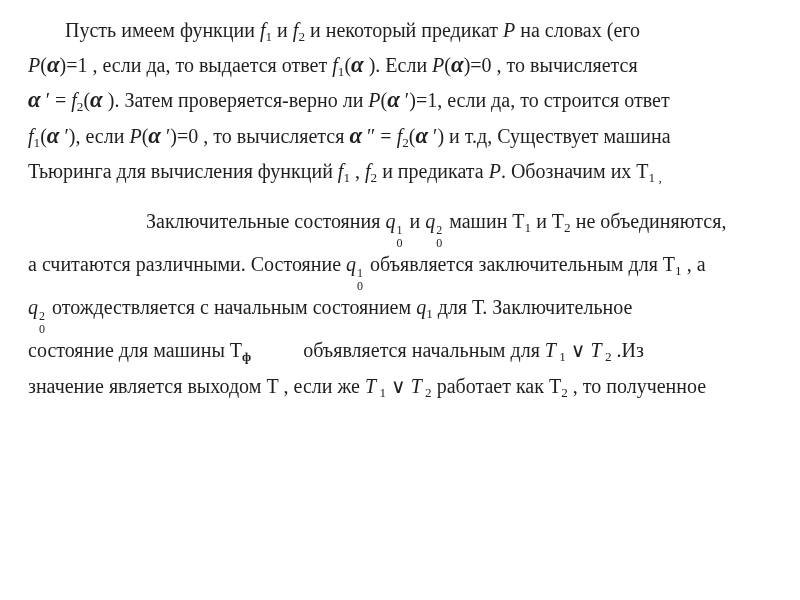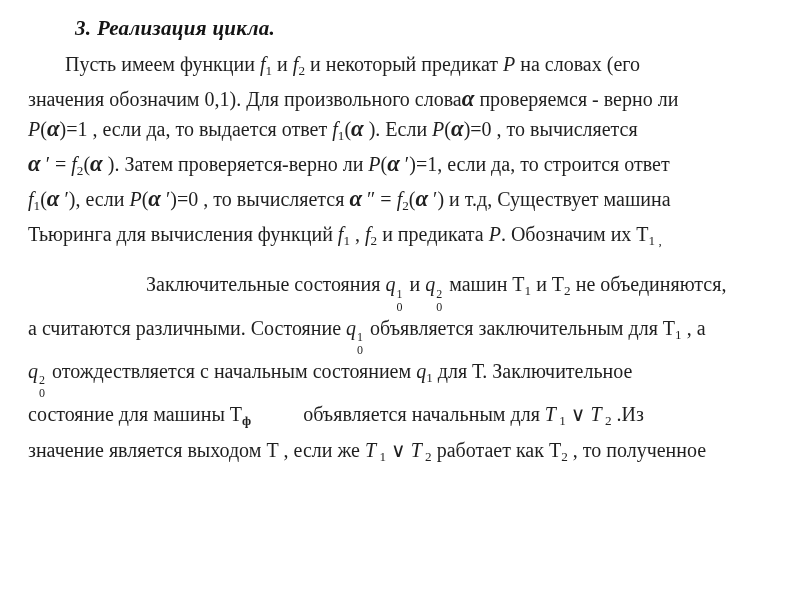--- a/index.html
+++ b/index.html
@@ -64,25 +64,23 @@
   }
   .gapseg {
     display: inline-block;
     width: 52px;
   }
 </style>
 </head>
 <body>
 
 <div id="doc">
-  <div class="title">3.  Реализация цикла.</div>
   <div id="paras">
       <div class="para">
         <div class="ln" style="padding-left: 37px;"><span class="n">Пусть имеем функции </span><span class="i">f</span><span class="sub">1</span><span class="n"> и </span><span class="i">f</span><span class="sub">2</span><span class="n"> и некоторый предикат </span><span class="i">P</span><span class="n"> на словах (его</span></div>
-        <div class="ln"><span class="n">значения обозначим 0,1). Для произвольного слова</span><span class="a">α</span><span class="n"> проверяемся - верно ли</span></div>
         <div class="ln"><span class="i">P</span><span class="n">(</span><span class="a">α</span><span class="n">)=1 , если да, то выдается ответ </span><span class="i">f</span><span class="sub">1</span><span class="n">(</span><span class="a">α</span><span class="n"> ). Если </span><span class="i">P</span><span class="n">(</span><span class="a">α</span><span class="n">)=0 , то вычисляется</span></div>
         <div class="ln"><span class="a">α</span><span class="n"> ′ = </span><span class="i">f</span><span class="sub">2</span><span class="n">(</span><span class="a">α</span><span class="n"> ). Затем проверяется-верно ли </span><span class="i">P</span><span class="n">(</span><span class="a">α</span><span class="n"> ′)=1, если да, то строится ответ</span></div>
         <div class="ln"><span class="i">f</span><span class="sub">1</span><span class="n">(</span><span class="a">α</span><span class="n"> ′), если </span><span class="i">P</span><span class="n">(</span><span class="a">α</span><span class="n"> ′)=0 , то вычисляется </span><span class="a">α</span><span class="n"> ″ = </span><span class="i">f</span><span class="sub">2</span><span class="n">(</span><span class="a">α</span><span class="n"> ′) и т.д, Существует машина</span></div>
         <div class="ln"><span class="n">Тьюринга для вычисления функций </span><span class="i">f</span><span class="sub">1</span><span class="n"> , </span><span class="i">f</span><span class="sub">2</span><span class="n"> и предиката </span><span class="i">P</span><span class="n">. Обозначим их Т</span><span class="sub">1 ,</span></div>
       </div>
       <div class="para">
         <div class="ln" style="padding-left: 118px;"><span class="n">Заключительные состояния </span><span class="i">q</span><span class="stack"><span>1</span><span>0</span></span><span class="n"> и </span><span class="i">q</span><span class="stack"><span>2</span><span>0</span></span><span class="n"> машин Т</span><span class="sub">1</span><span class="n"> и Т</span><span class="sub">2</span><span class="n"> не объединяются,</span></div>
         <div class="ln"><span class="n">а считаются различными. Состояние </span><span class="i">q</span><span class="stack"><span>1</span><span>0</span></span><span class="n"> объявляется заключительным для Т</span><span class="sub">1</span><span class="n"> , а</span></div>
         <div class="ln"><span class="i">q</span><span class="stack"><span>2</span><span>0</span></span><span class="n"> отождествляется с начальным состоянием </span><span class="i">q</span><span class="sub">1</span><span class="n"> для Т. Заключительное</span></div>
         <div class="ln"><span class="n">состояние для машины Т</span><span class="bsub">ф</span><span class="gapseg"></span><span class="n">объявляется начальным для </span><span class="i">T</span><span class="sub"> 1</span><span class="n"> ∨ </span><span class="i">T</span><span class="sub"> 2</span><span class="n"> .Из</span></div>

